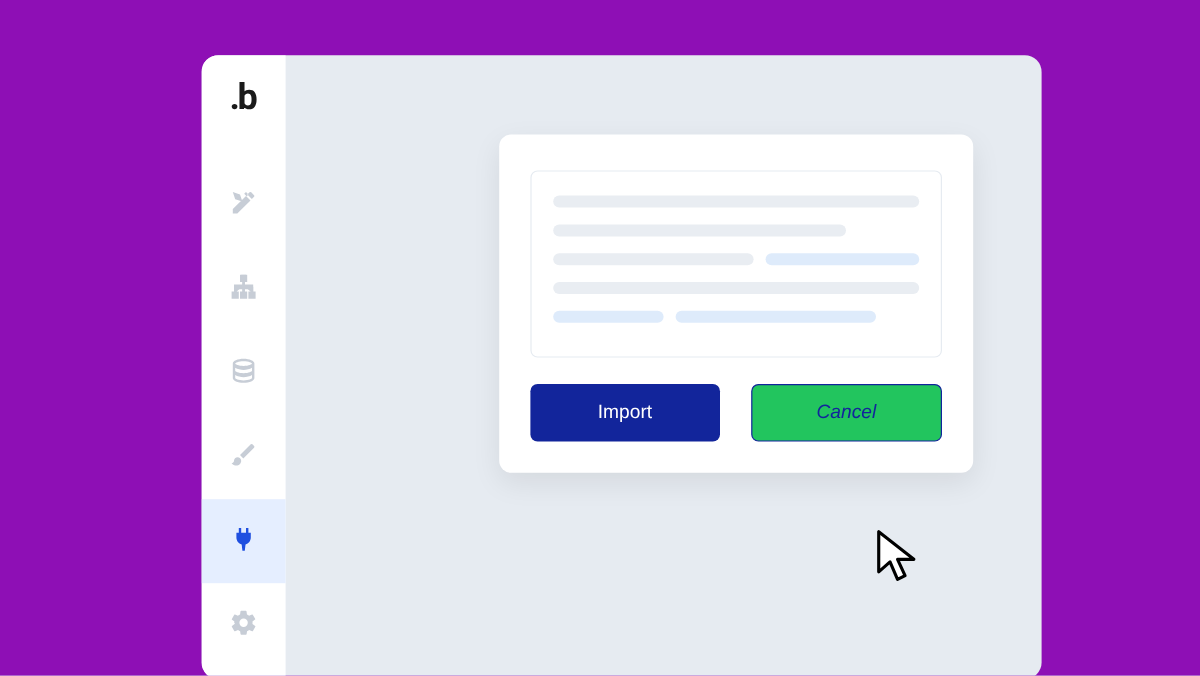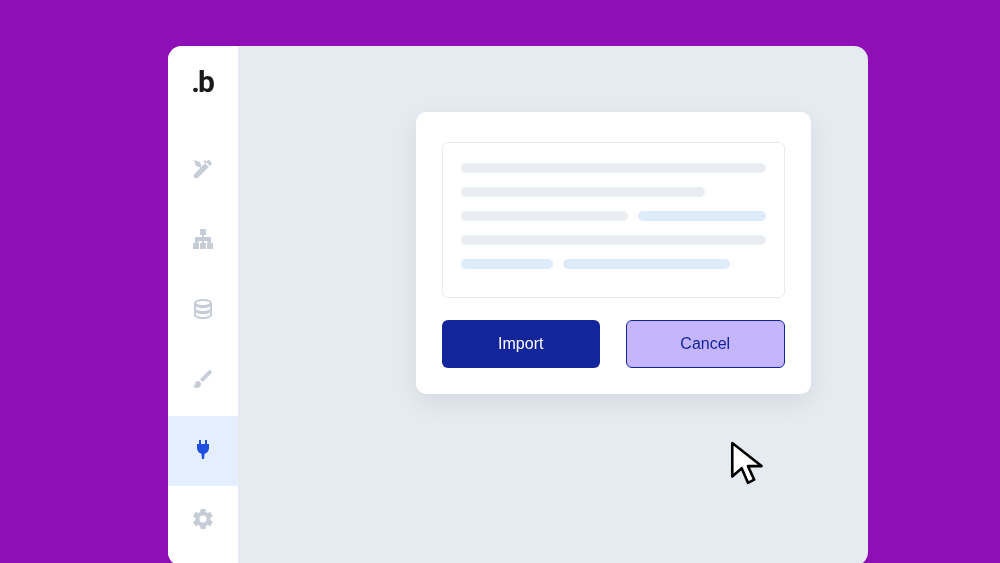--- a/index.html
+++ b/index.html
@@ -154,23 +154,24 @@
       cursor: pointer;
       border: none;
     }
 
     .btn-primary {
       background: #12259B;
       color: #FFFFFF;
     }
 
     .btn-secondary {
-      background: #c4b5fd;
+      background: #22c55e;
       color: #12259B;
       border: 1.5px solid #12259B;
+      font-style: italic;
     }
 
     .cursor-pointer {
       position: absolute;
       left: 490px;
       top: 395px;
       width: 42px;
       height: 46px;
       pointer-events: none;
       z-index: 10;

